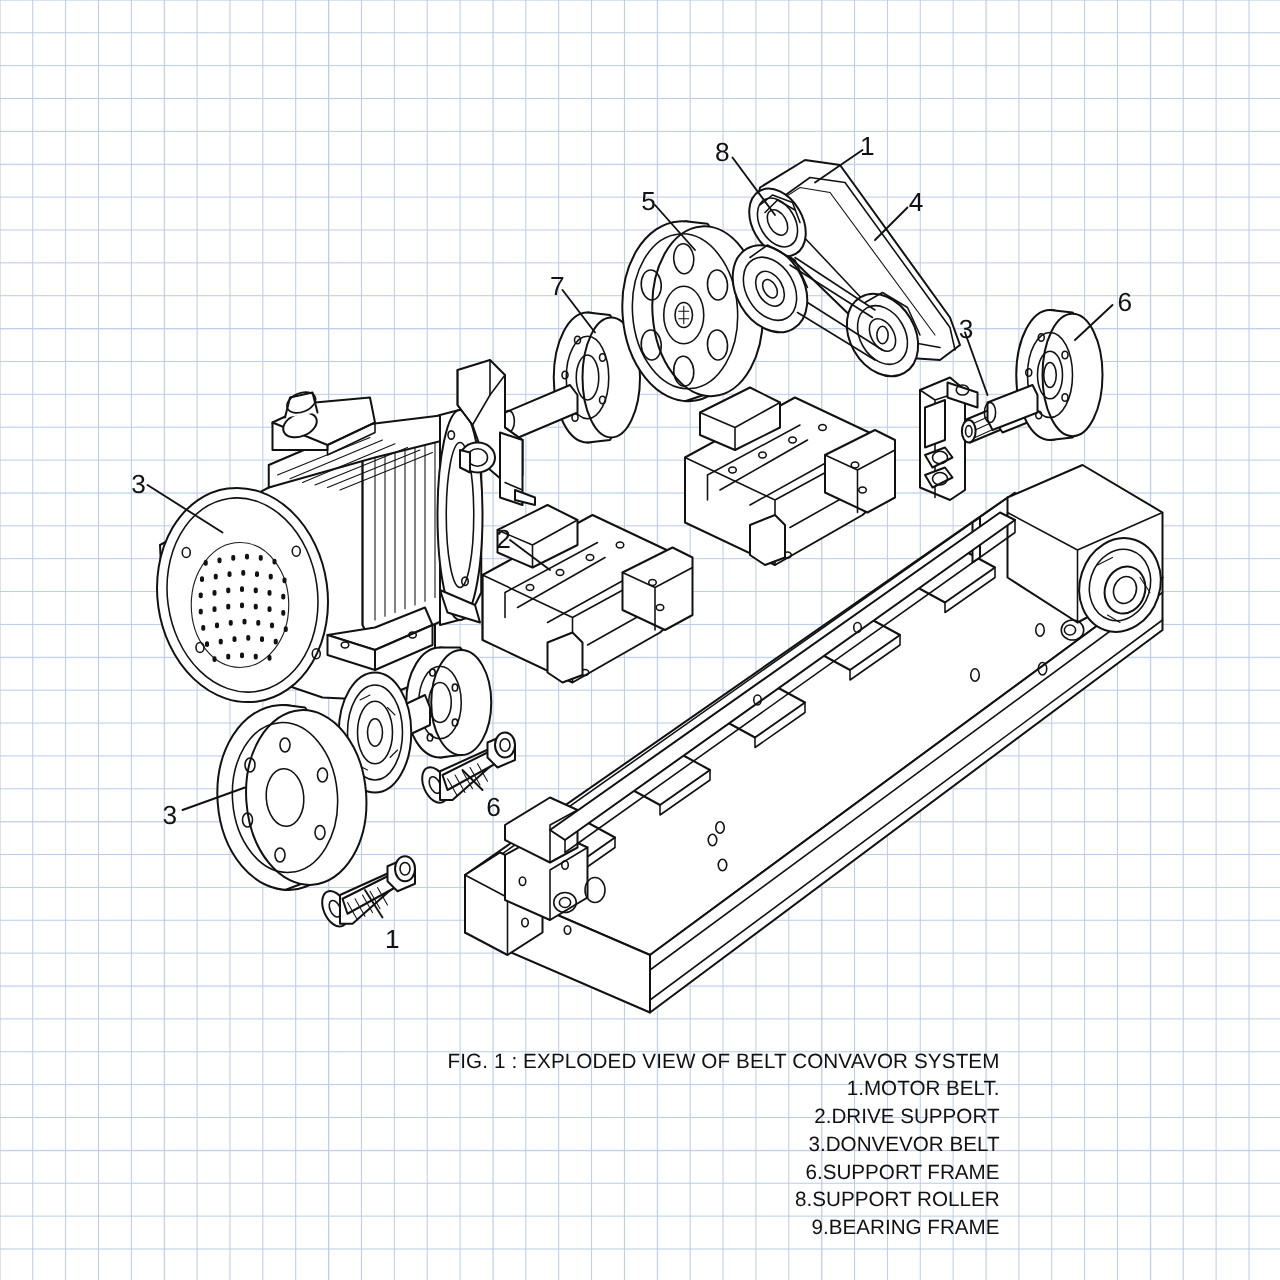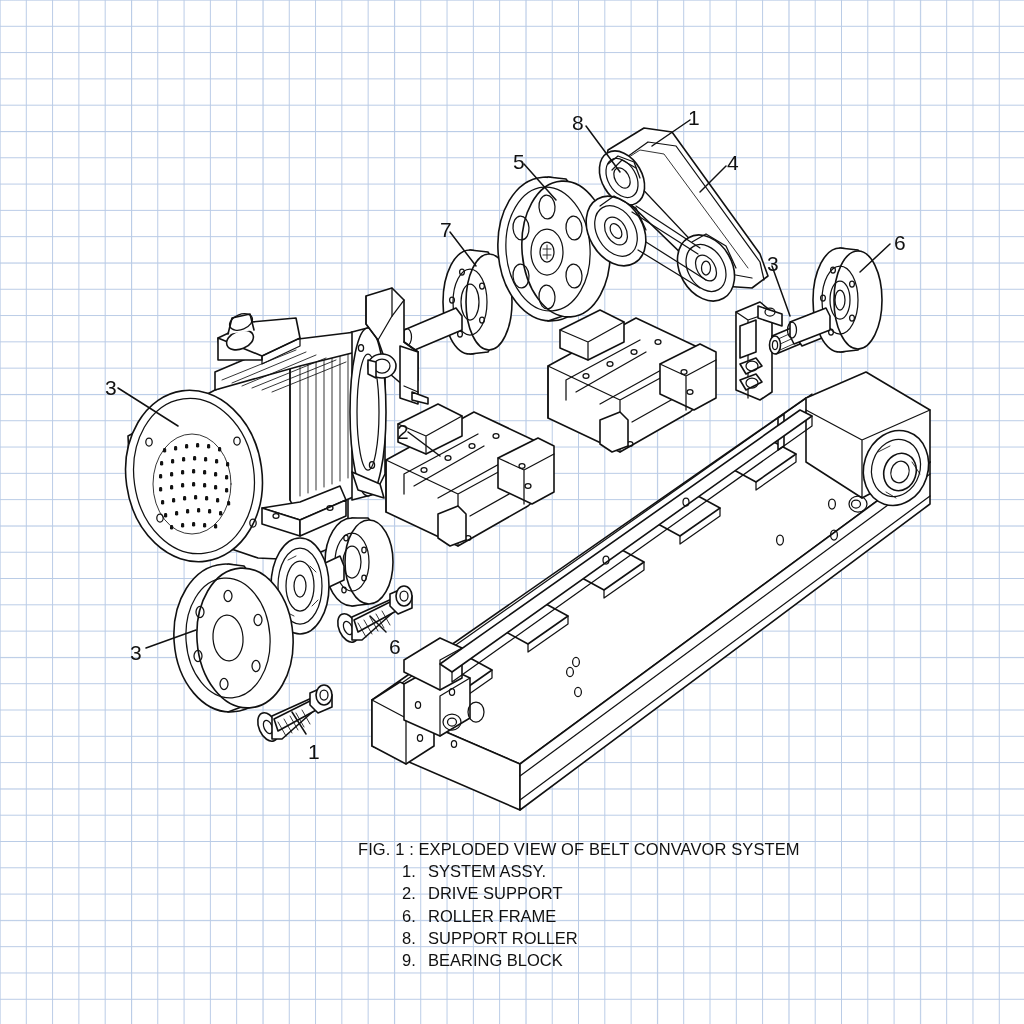--- a/index.html
+++ b/index.html
@@ -43,20 +43,21 @@
     color:#111;
     line-height:1;
     white-space:nowrap;
   }
   
   #caption{
     position:absolute;
     left:358px;top:840px;
     color:#111;
     font-family:"Liberation Sans", sans-serif;
+    text-align:right;
   }
   #cap-title{font-size:16.5px;letter-spacing:.1px;white-space:nowrap;}
   #cap-list{margin:0;padding:0;list-style:none;}
   #cap-list li{
     font-size:16.5px;
     white-space:nowrap;
     padding-left:44px;
     margin-top:3.2px;
   }
   .cap-num{display:inline-block;width:26px;}
@@ -543,21 +544,22 @@
   <div class="callout" style="left:767px;top:253px;"><span>3</span></div>
   <div class="callout" style="left:105px;top:377px;"><span>3</span></div>
   <div class="callout" style="left:397px;top:421px;"><span>2</span></div>
   <div class="callout" style="left:130px;top:642px;"><span>3</span></div>
   <div class="callout" style="left:389px;top:636px;"><span>6</span></div>
   <div class="callout" style="left:308px;top:741px;"><span>1</span></div>
 
   <div id="caption">
     <div id="cap-title">FIG. 1 : EXPLODED VIEW OF BELT CONVAVOR SYSTEM</div>
     <ul id="cap-list">
-      <li><span class="cap-num">1.</span><span>SYSTEM ASSY.</span></li>
+      <li><span class="cap-num">1.</span><span>MOTOR BELT.</span></li>
       <li><span class="cap-num">2.</span><span>DRIVE SUPPORT</span></li>
-      <li><span class="cap-num">6.</span><span>ROLLER FRAME</span></li>
+      <li><span class="cap-num">3.</span><span>DONVEVOR BELT</span></li>
+      <li><span class="cap-num">6.</span><span>SUPPORT FRAME</span></li>
       <li><span class="cap-num">8.</span><span>SUPPORT ROLLER</span></li>
-      <li><span class="cap-num">9.</span><span>BEARING BLOCK</span></li>
+      <li><span class="cap-num">9.</span><span>BEARING FRAME</span></li>
     </ul>
   </div>
 
 </div>
 
 </body></html>

